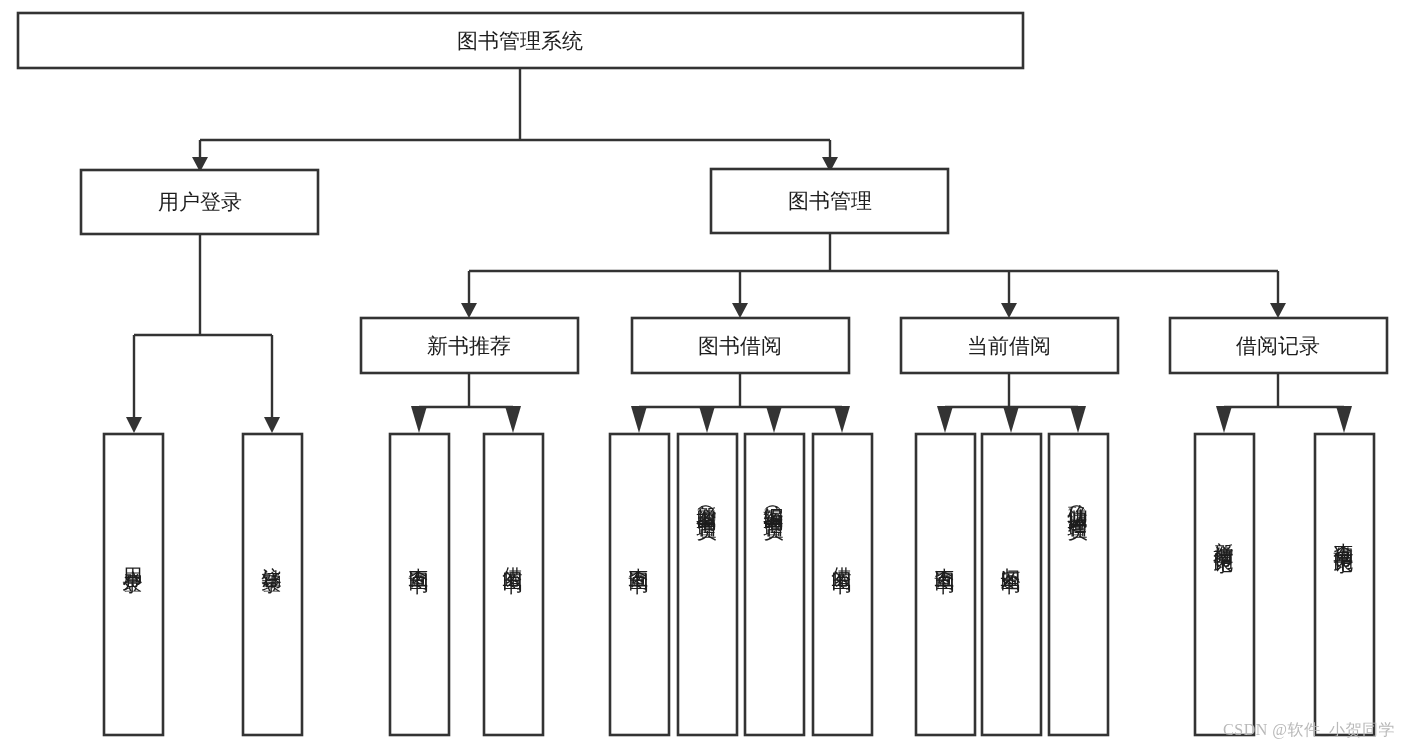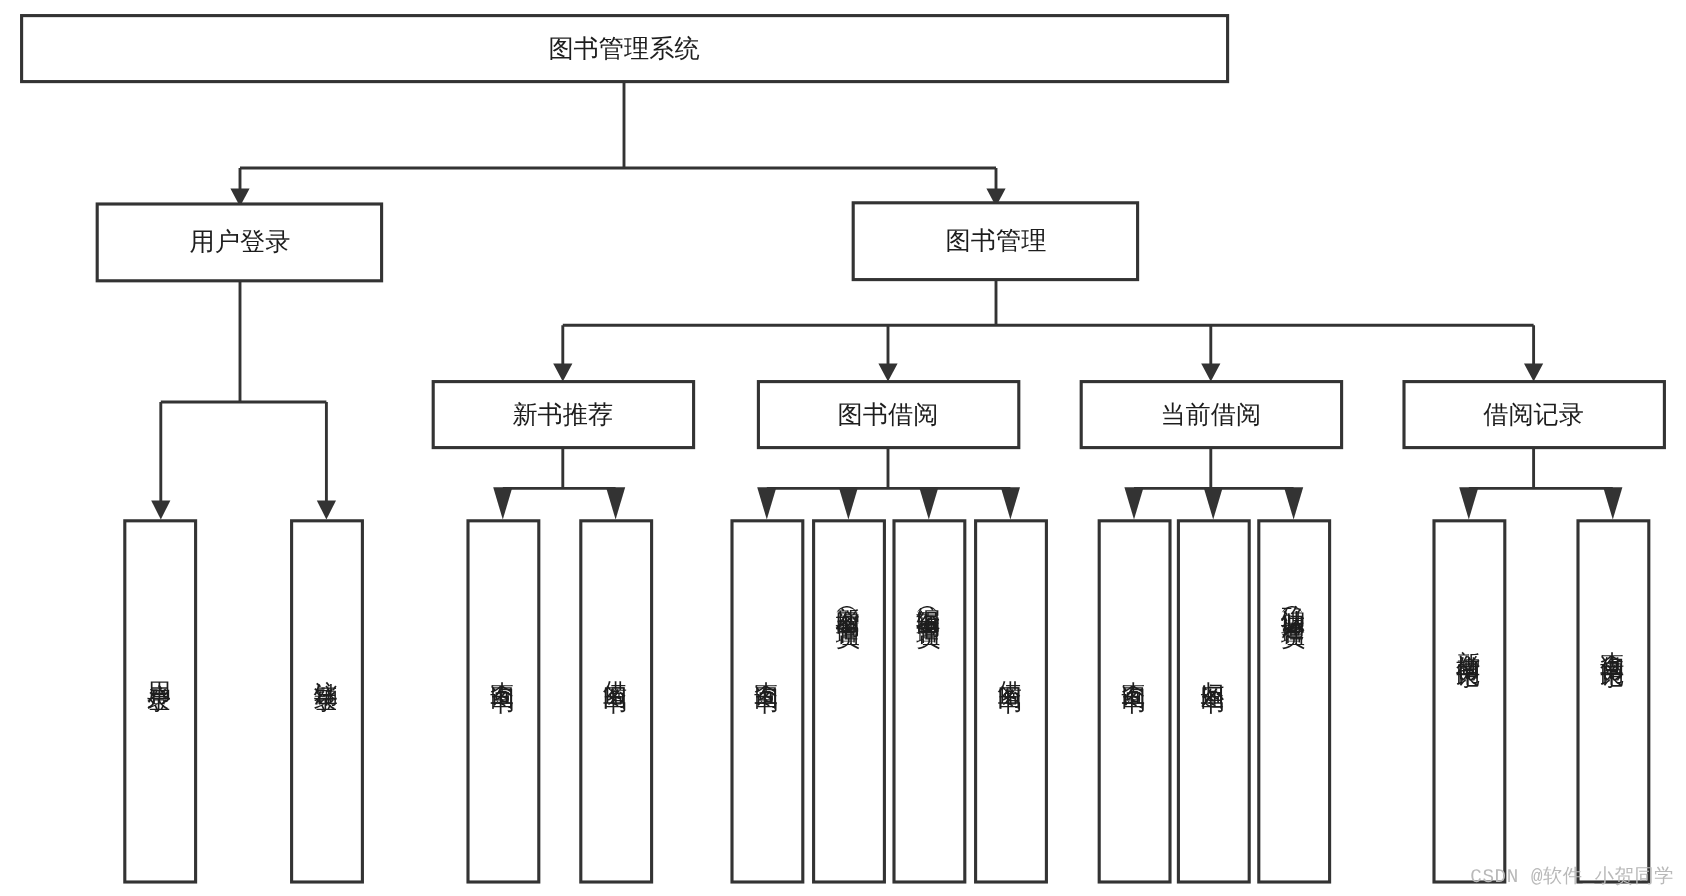--- a/index.html
+++ b/index.html
@@ -13,21 +13,21 @@
   .node-label{
     font-family:"DejaVu Sans","Liberation Sans",sans-serif;
     font-size:21px;fill:#1d1d1d;
     dominant-baseline:middle;text-anchor:middle;
   }
   .node-label.vertical{font-size:20px;}
   .link{stroke:#333333;stroke-width:2.4;fill:none;}
   .arrow-head{fill:#333333;stroke:none;}
   .watermark{
     position:absolute;right:10px;bottom:6px;
-    font-family:Liberation Mono, monospace;
+    font-family:Liberation Serif, serif;
     font-size:16px;color:#b9b9b9;white-space:nowrap;
     letter-spacing:0.5px;pointer-events:none;
   }
 </style>
 </head>
 <body>
 
 <svg id="chart" viewBox="0 0 1405 747" xmlns="http://www.w3.org/2000/svg">
 
   <g>

